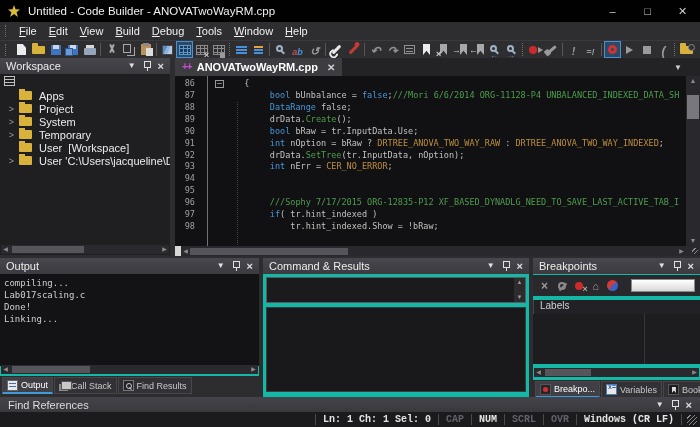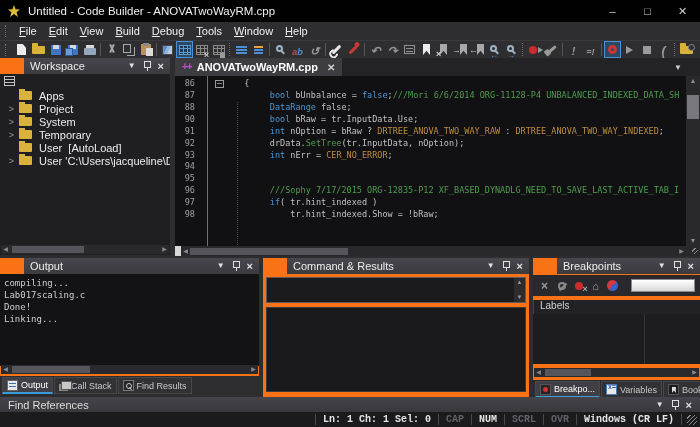--- a/index.html
+++ b/index.html
@@ -69,21 +69,21 @@
 .k-bpnew i::after{content:"";position:absolute;right:-6px;top:1px;border-left:5px solid #9a9a9a;border-top:3px solid transparent;border-bottom:3px solid transparent;}
 .k-bphammer i{width:10px;height:3px;background:#9a9a9a;transform:rotate(-40deg);border-radius:1px;position:relative;}
 .k-bphammer i::before{content:"";position:absolute;left:-3px;top:-2px;width:5px;height:6px;background:#9a9a9a;border-radius:1px;}
 .k-excl i::before{content:"!";color:#9a9a9a;font-weight:bold;font-size:11px;}
 .k-excl2 i::before{content:"=!";color:#9a9a9a;font-weight:bold;font-size:9px;letter-spacing:0px;}
 .k-bpring i{width:9px;height:9px;border:3px solid #cf3434;border-radius:50%;}
 .k-play i{width:0;height:0;border-left:7px solid #9a9a9a;border-top:4px solid transparent;border-bottom:4px solid transparent;}
 .k-stop i{width:8px;height:8px;background:#9a9a9a;}
 .k-paren i::before{content:"(";color:#9a9a9a;font-size:12px;font-weight:bold;}
 
-.panel{position:absolute;background:#f97316;padding-left:24px;}
+.panel{position:absolute;background:#14b8a6;}
 .panel-header{height:16px;background:linear-gradient(#47474d,#3a3a3f);display:flex;align-items:center;padding:0 6px;font-size:11px;color:#ededed;}
 .ph-btns{margin-left:auto;display:flex;align-items:center;gap:7px;}
 .ph-caret{font-size:8px;color:#e0e0e0;line-height:8px;}
 .ph-pin{position:relative;width:8px;height:10px;}
 .ph-pin::before{content:"";position:absolute;left:1px;top:0;width:5px;height:5px;border:1px solid #e0e0e0;}
 .ph-pin::after{content:"";position:absolute;left:4px;top:6px;height:4px;border-left:1px solid #e0e0e0;}
 .ph-x{font-size:11px;color:#e0e0e0;font-weight:bold;line-height:10px;}
 
 #workspace{top:58px;left:0;width:170px;height:197px;}
 .ws-body{position:absolute;top:16px;left:0;right:0;bottom:0;background:#1f1f22;overflow:hidden;}
@@ -350,21 +350,21 @@
         <span class="ph-x">×</span>
       </span>
     </div>
     <div class="ws-body">
       <div class="ws-root-icon"></div>
       <div class="tree" id="ws-tree">
           <div class="tree-item"><span class="chev"></span><span class="tfold"></span><span class="tlabel">Apps</span></div>
           <div class="tree-item"><span class="chev">&gt;</span><span class="tfold"></span><span class="tlabel">Project</span></div>
           <div class="tree-item"><span class="chev">&gt;</span><span class="tfold"></span><span class="tlabel">System</span></div>
           <div class="tree-item"><span class="chev">&gt;</span><span class="tfold"></span><span class="tlabel">Temporary</span></div>
-          <div class="tree-item"><span class="chev"></span><span class="tfold"></span><span class="tlabel">User  [AutoLoad]</span></div>
+          <div class="tree-item"><span class="chev"></span><span class="tfold"></span><span class="tlabel">User  [Workspace]</span></div>
           <div class="tree-item"><span class="chev">&gt;</span><span class="tfold"></span><span class="tlabel">User 'C:\Users\jacqueline\Documen</span></div>
         </div>
       <div class="hscroll" style="left:1px;right:1px;bottom:1px;">
         <div class="hs-arrow">◀</div>
         <div class="hs-track">
             <div class="hs-thumb" style="left:2px;width:72px;"></div>
           </div>
         <div class="hs-arrow">▶</div>
       </div>
     </div>
@@ -395,20 +395,26 @@
             <span class="lnum">87</span>
             <span class="lgap"></span>
             <span class="lfold"></span>
             <span class="lcode"><span class="c-pl">       </span><span class="c-kw">bool</span><span class="c-pl"> bUnbalance = </span><span class="c-kw">false</span><span class="c-pl">;</span><span class="c-com">///Mori 6/6/2014 ORG-11128-P4 UNBALANCED_INDEXED_DATA_SH</span></span>
           </div>
           <div class="edrow">
             <span class="lnum">88</span>
             <span class="lgap"></span>
             <span class="lfold"></span>
             <span class="lcode"><span class="c-pl">       </span><span class="c-kw">DataRange</span><span class="c-pl"> false;</span></span>
+          </div>
+          <div class="edrow">
+            <span class="lnum">89</span>
+            <span class="lgap"></span>
+            <span class="lfold"></span>
+            <span class="lcode"><span class="c-pl">       drData.</span><span class="c-fn">Create</span><span class="c-pl">();</span></span>
           </div>
           <div class="edrow">
             <span class="lnum">90</span>
             <span class="lgap"></span>
             <span class="lfold"></span>
             <span class="lcode"><span class="c-pl">       </span><span class="c-kw">bool</span><span class="c-pl"> bRaw = tr.InputData.Use;</span></span>
           </div>
           <div class="edrow">
             <span class="lnum">91</span>
             <span class="lgap"></span>

